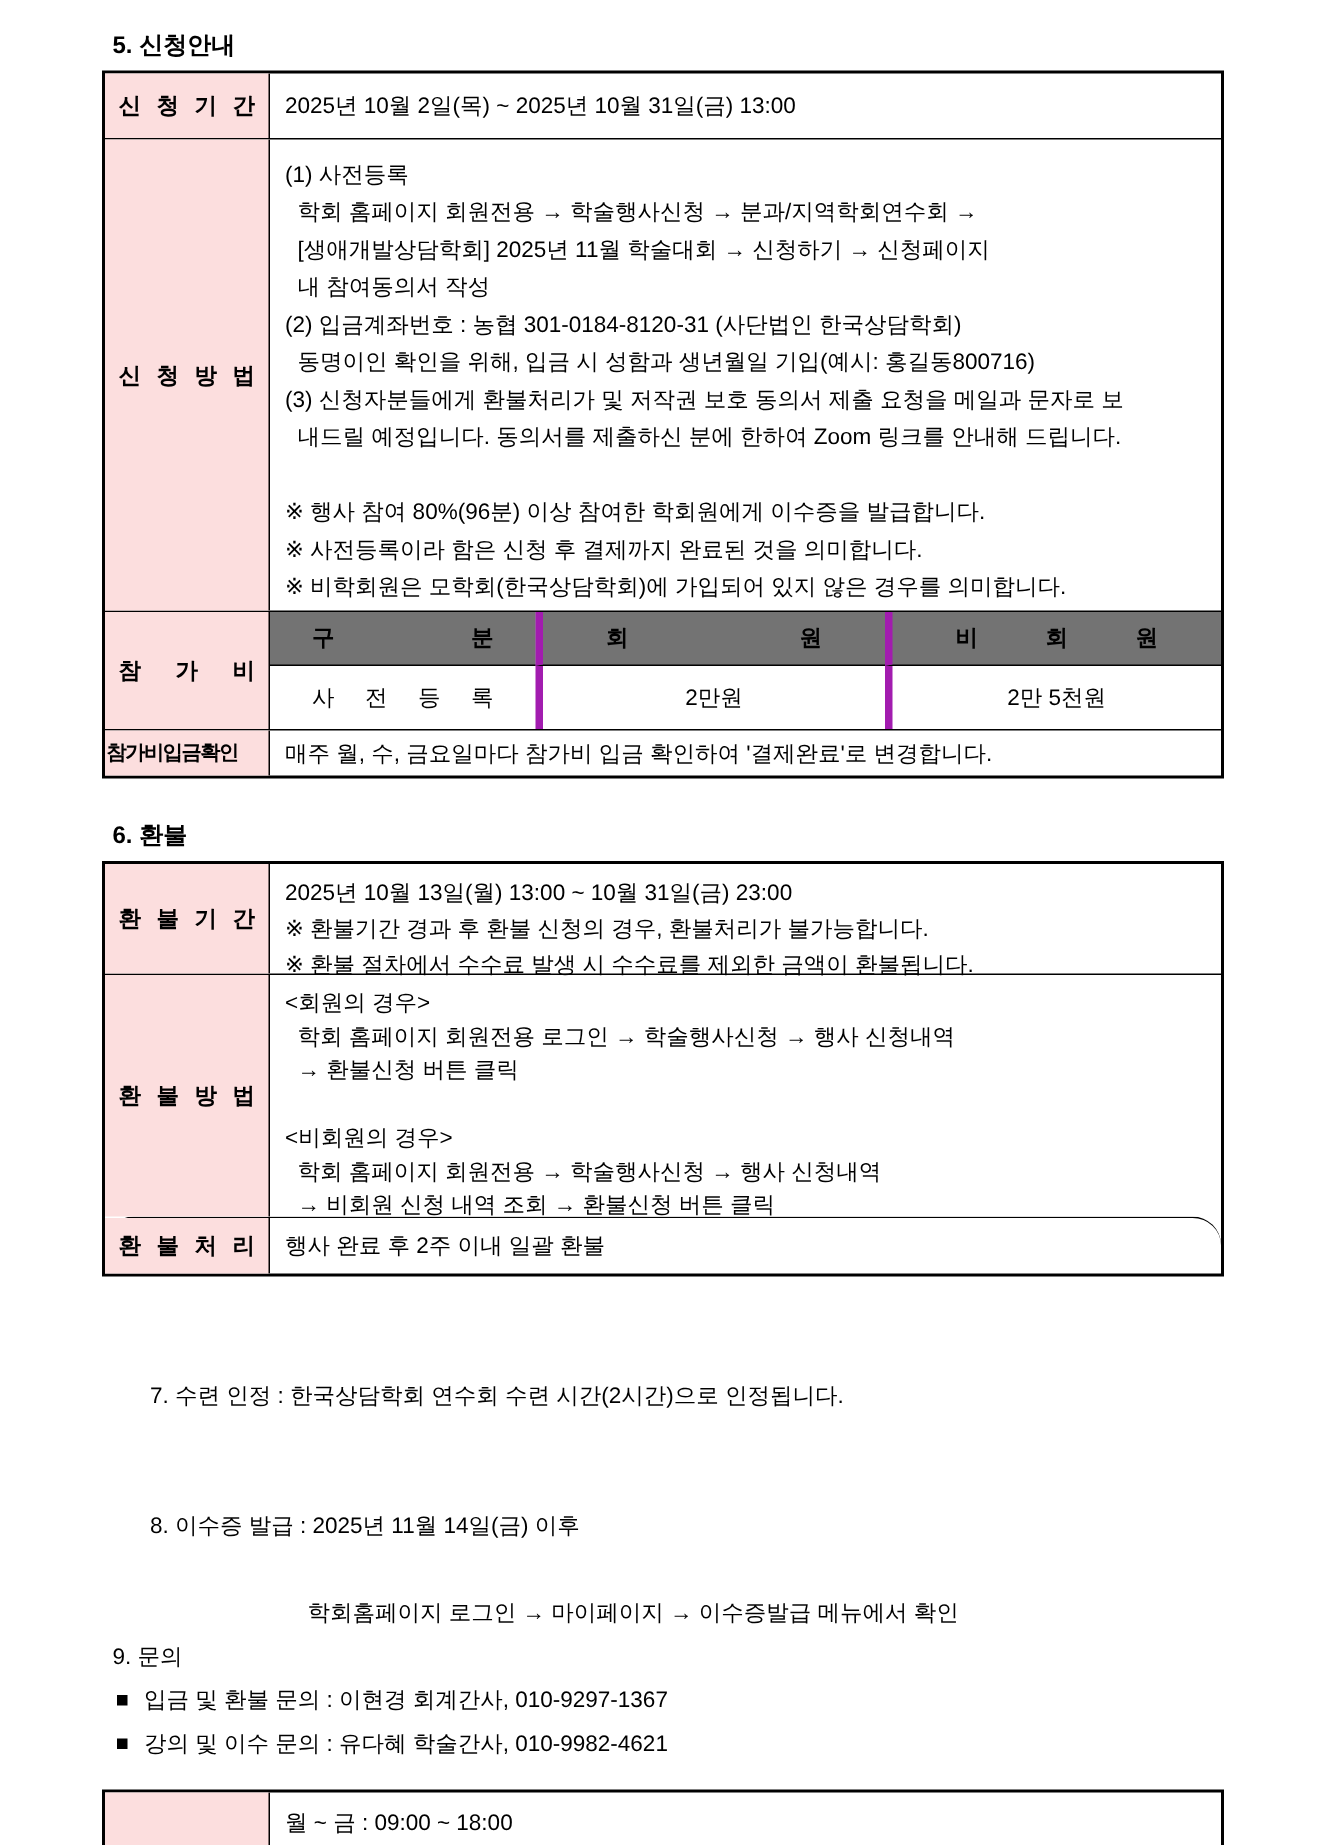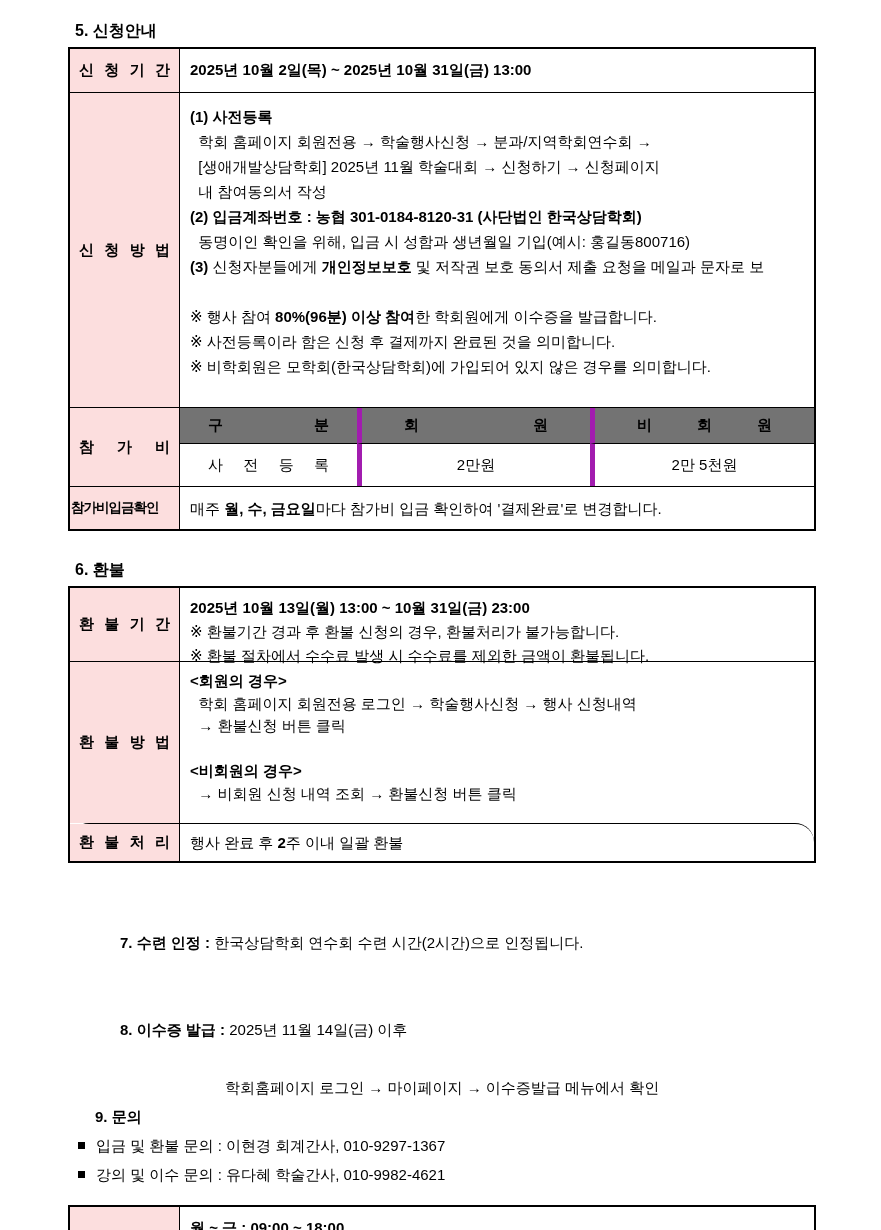--- a/index.html
+++ b/index.html
@@ -25,47 +25,47 @@
     border-right:1px solid #000; display:flex; align-items:center;
     font-weight:bold; font-size:15px;
   }
   .label-cell .spread {
     display:block; width:100%; padding:0 9px;
     text-align:justify; text-align-last:justify; white-space:normal;
   }
   .label-cell .tight { padding:0 1px; font-size:13.5px; letter-spacing:-1px; }
   .content-cell { flex:1; padding:8px 10px; font-size:15px; }
   .content-cell .line { white-space:pre-wrap; line-height:25px; min-height:25px; }
-  .b { font-weight:bold; }
+  .b { font-weight:normal; }
   .row-period { height:43px; }
   .row-period .content-cell { display:flex; align-items:center; padding-top:0; padding-bottom:0; }
   .row-method { height:315px; }
   .row-method .content-cell { padding-top:11px; }
   .row-fee { height:79px; }
-  .row-deposit { height:43px; }
+  .row-deposit { height:31px; }
   .row-deposit .content-cell { display:flex; align-items:center; padding-top:0; padding-bottom:0; }
   .fee-grid { flex:1; display:grid; grid-template-columns:177px 233px 1fr; grid-template-rows:36px 1fr; }
   .fee-cell {
     display:flex; align-items:center; justify-content:center;
     font-size:15px; border-left:5px solid #a21caf;
   }
   .fee-cell:nth-child(3n+1) { border-left:none; }
   .fee-head { background:#737373; font-weight:bold; border-bottom:1px solid #000; }
   .fee-cell .spread { display:block; width:100%; text-align:justify; text-align-last:justify; }
   .fee-head.c1 .spread, .fee-body.c1 .spread { padding:0 28px; }
   .fee-head.c2 .spread, .fee-head.c3 .spread { padding:0 42px; }
   .row-refund-period { height:73px; }
   .row-refund-period .content-cell .line { line-height:24px; min-height:24px; }
   .row-refund-method { height:162px; }
   .row-refund-method .content-cell .line { line-height:22.5px; min-height:22.5px; }
   .row-refund-proc { height:38px;border-radius:19px; }
   .row-refund-proc .content-cell { display:flex; align-items:center; padding-top:0; padding-bottom:0; }
   .gap28 { height:28px; } .gap36 { height:36px; } .gap16 { height:16px; }
   .plain-block { margin-left:75px; font-size:15px; }
-  .plain-line { line-height:29px; white-space:pre-wrap;margin-left:20px; }
+  .plain-line { line-height:29px; white-space:pre-wrap; }
   .indent-line { padding-left:130px; }
   .bullet-row { display:flex; align-items:center; line-height:29px; margin-left:3px; }
   .sq {
     width:7px; height:7px; background:#000; display:inline-block;
     margin-right:11px; flex:0 0 auto;
   }
   .contact-table .label-cell { justify-content:center; }
   .contact-table .content-cell { padding-top:9px; }
   .contact-table .content-cell .line { line-height:24.5px; min-height:24.5px; }
   .row-contact { height:89px; }
@@ -90,21 +90,22 @@
       <div class="label-cell">
         <span class="spread">신 청 방 법</span>
       </div>
       <div class="content-cell">
           <div class="line"><span class="b">(1) 사전등록</span></div>
           <div class="line"><span>  학회 홈페이지 회원전용 → 학술행사신청 → 분과/지역학회연수회 →</span></div>
           <div class="line"><span>  [생애개발상담학회] 2025년 11월 학술대회 → 신청하기 → 신청페이지</span></div>
           <div class="line"><span>  내 참여동의서 작성</span></div>
           <div class="line"><span class="b">(2) 입금계좌번호 : 농협 301-0184-8120-31 (사단법인 한국상담학회)</span></div>
           <div class="line"><span>  동명이인 확인을 위해, 입금 시 성함과 생년월일 기입(예시: 홍길동800716)</span></div>
-          <div class="line"><span class="b">(3) </span><span>신청자분들에게 </span><span class="b">개인정보보호</span><span> 및 저작권 보호 동의서 제출 요청을 메일과 문자로 보</span></div>
+          <div class="line"><span class="b">(3) </span><span>신청자분들에게 </span><span class="b">환불처리가</span><span> 및 저작권 보호 동의서 제출 요청을 메일과 문자로 보</span></div>
+          <div class="line"><span>  내드릴 예정입니다. </span><span class="b">동의서를 제출하신 분에 한하여 Zoom 링크를 안내해 드립니다.</span></div>
           <div class="line"><span> </span></div>
           <div class="line"><span>※ 행사 참여 </span><span class="b">80%(96분) 이상 참여</span><span>한 학회원에게 이수증을 발급합니다.</span></div>
           <div class="line"><span>※ 사전등록이라 함은 신청 후 결제까지 완료된 것을 의미합니다.</span></div>
           <div class="line"><span>※ 비학회원은 모학회(한국상담학회)에 가입되어 있지 않은 경우를 의미합니다.</span></div>
         </div>
     </div>
     <div class="trow row-fee">
       <div class="label-cell">
         <span class="spread">참 가 비</span>
       </div>
@@ -153,20 +154,21 @@
     <div class="trow row-refund-method">
       <div class="label-cell">
         <span class="spread">환 불 방 법</span>
       </div>
       <div class="content-cell">
           <div class="line"><span class="b">&lt;회원의 경우&gt;</span></div>
           <div class="line"><span>  학회 홈페이지 회원전용 로그인 → 학술행사신청 → 행사 신청내역</span></div>
           <div class="line"><span>  → 환불신청 버튼 클릭</span></div>
           <div class="line"><span> </span></div>
           <div class="line"><span class="b">&lt;비회원의 경우&gt;</span></div>
+          <div class="line"><span>  학회 홈페이지 회원전용 → 학술행사신청 → 행사 신청내역</span></div>
           <div class="line"><span>  → 비회원 신청 내역 조회 → 환불신청 버튼 클릭</span></div>
         </div>
     </div>
     <div class="trow row-refund-proc">
       <div class="label-cell">
         <span class="spread">환 불 처 리</span>
       </div>
       <div class="content-cell">
           <div class="line"><span>행사 완료 후 </span><span class="b">2</span><span>주 이내 일괄 환불</span></div>
         </div>

